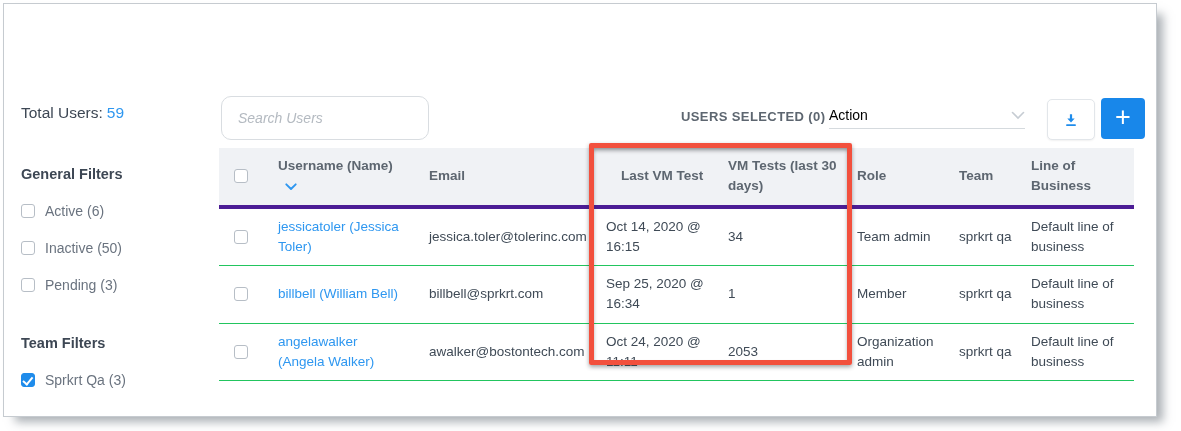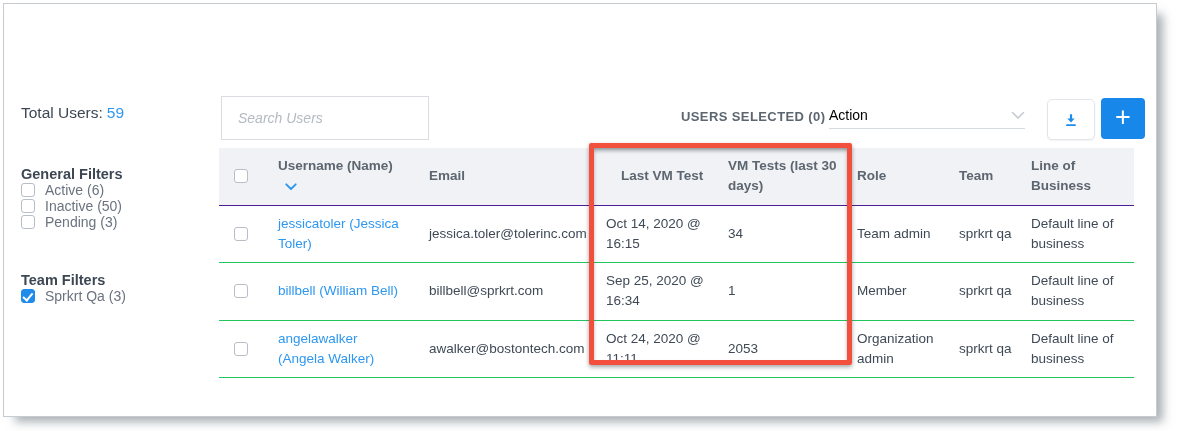--- a/index.html
+++ b/index.html
@@ -19,32 +19,32 @@
   .tab-users{margin-left:53px;width:105px;}
   .tab-teams{margin-left:42px;width:58px;}
   .tab-lob{margin-left:80px;width:150px;}
   .tab-inv{margin-left:78px;width:98px;}
 
   
   .sidebar{position:absolute;left:17px;top:88px;width:196px;}
   .total-users{font-size:15.5px;color:#3d4754;margin-top:12px;}
   .total-users .val{color:#2e97f0;margin-left:4px;}
   .filter-title{font-size:14.5px;font-weight:700;color:#3d4754;margin-top:44px;}
-  .filter-row{display:flex;align-items:center;font-size:14px;color:#6a737f;cursor:pointer;}
+  .filter-row{display:flex;align-items:center;margin-top:21px;font-size:14px;color:#6a737f;cursor:pointer;}
   .filter-row .lbl{margin-left:10px;}
   .cb{width:14px;height:14px;border:1.6px solid #b7bec6;border-radius:3px;background:#fff;
       box-sizing:border-box;flex:0 0 auto;position:relative;display:inline-block;}
   .cb.checked{background:#1f8ceb;border-color:#1f8ceb;}
   .cb.checked::after{content:"";position:absolute;left:3.2px;top:0.6px;width:4px;height:7.5px;
       border:solid #fff;border-width:0 2px 2px 0;transform:rotate(40deg);}
   .team-title{margin-top:42px;}
 
   
   .search-box{position:absolute;left:217px;top:92px;width:208px;height:44px;border:1px solid #d9dde1;
-      border-radius:0;box-sizing:border-box;}
+      border-radius:10px;box-sizing:border-box;}
   .search-box input{width:100%;height:100%;border:0;outline:none;padding:0 16px;font-size:14px;
       font-style:italic;color:#5a6470;background:transparent;box-sizing:border-box;
       font-family:"Liberation Sans","DejaVu Sans",sans-serif;}
   .search-box input::placeholder{color:#b4bac1;font-style:italic;}
   .users-selected{position:absolute;left:677px;top:105px;font-size:13px;font-weight:700;
       letter-spacing:.4px;color:#5d6670;}
   .action-select{position:absolute;left:825px;top:98px;width:196px;height:26px;
       border-bottom:1px solid #d5dade;display:flex;align-items:center;justify-content:space-between;
       cursor:pointer;}
   .action-select .ph{font-size:14px;color:#000000;}
@@ -52,21 +52,21 @@
       border:1px solid #e2e6ea;border-radius:5px;box-shadow:0 1px 2px rgba(0,0,0,.06);
       display:flex;align-items:center;justify-content:center;cursor:pointer;}
   .btn-add{position:absolute;left:1097px;top:94px;width:44px;height:41px;background:#1887ea;
       border:none;border-radius:4px;color:#fff;font-size:27px;font-weight:300;line-height:1;
       display:flex;align-items:center;justify-content:center;cursor:pointer;padding-bottom:3px;box-sizing:border-box;}
 
   
   .table{position:absolute;left:215px;top:144px;width:915px;}
   .trow{display:grid;grid-template-columns:44px 150px 178px 128px 130px 105px 72px 108px;
         align-items:center;border-bottom:1px solid #22c55e;background:#fff;min-height:54px;}
-  .thead{background:#f0f2f5;border-bottom:1px solid #4c1d95;min-height:55px;
+  .thead{background:#f0f2f5;border-bottom:4px solid #4c1d95;min-height:55px;
          font-weight:700;color:#5d6670;}
   .cell{font-size:13.5px;line-height:1.5;color:#3f4a56;padding:8px 10px 8px 8px;box-sizing:border-box;}
   .thead .cell{color:#5d6670;font-size:13.5px;}
   .c-check{display:flex;justify-content:center;align-items:center;padding:0;}
   .c-user{padding-left:15px;}
   .c-email{padding-left:16px;white-space:nowrap;}
   .c-lastvm{padding-left:15px;}
   .thead .c-lastvm{padding-left:30px;}
   .c-vm30{padding-left:9px;}
   .c-role{padding-left:8px;}

